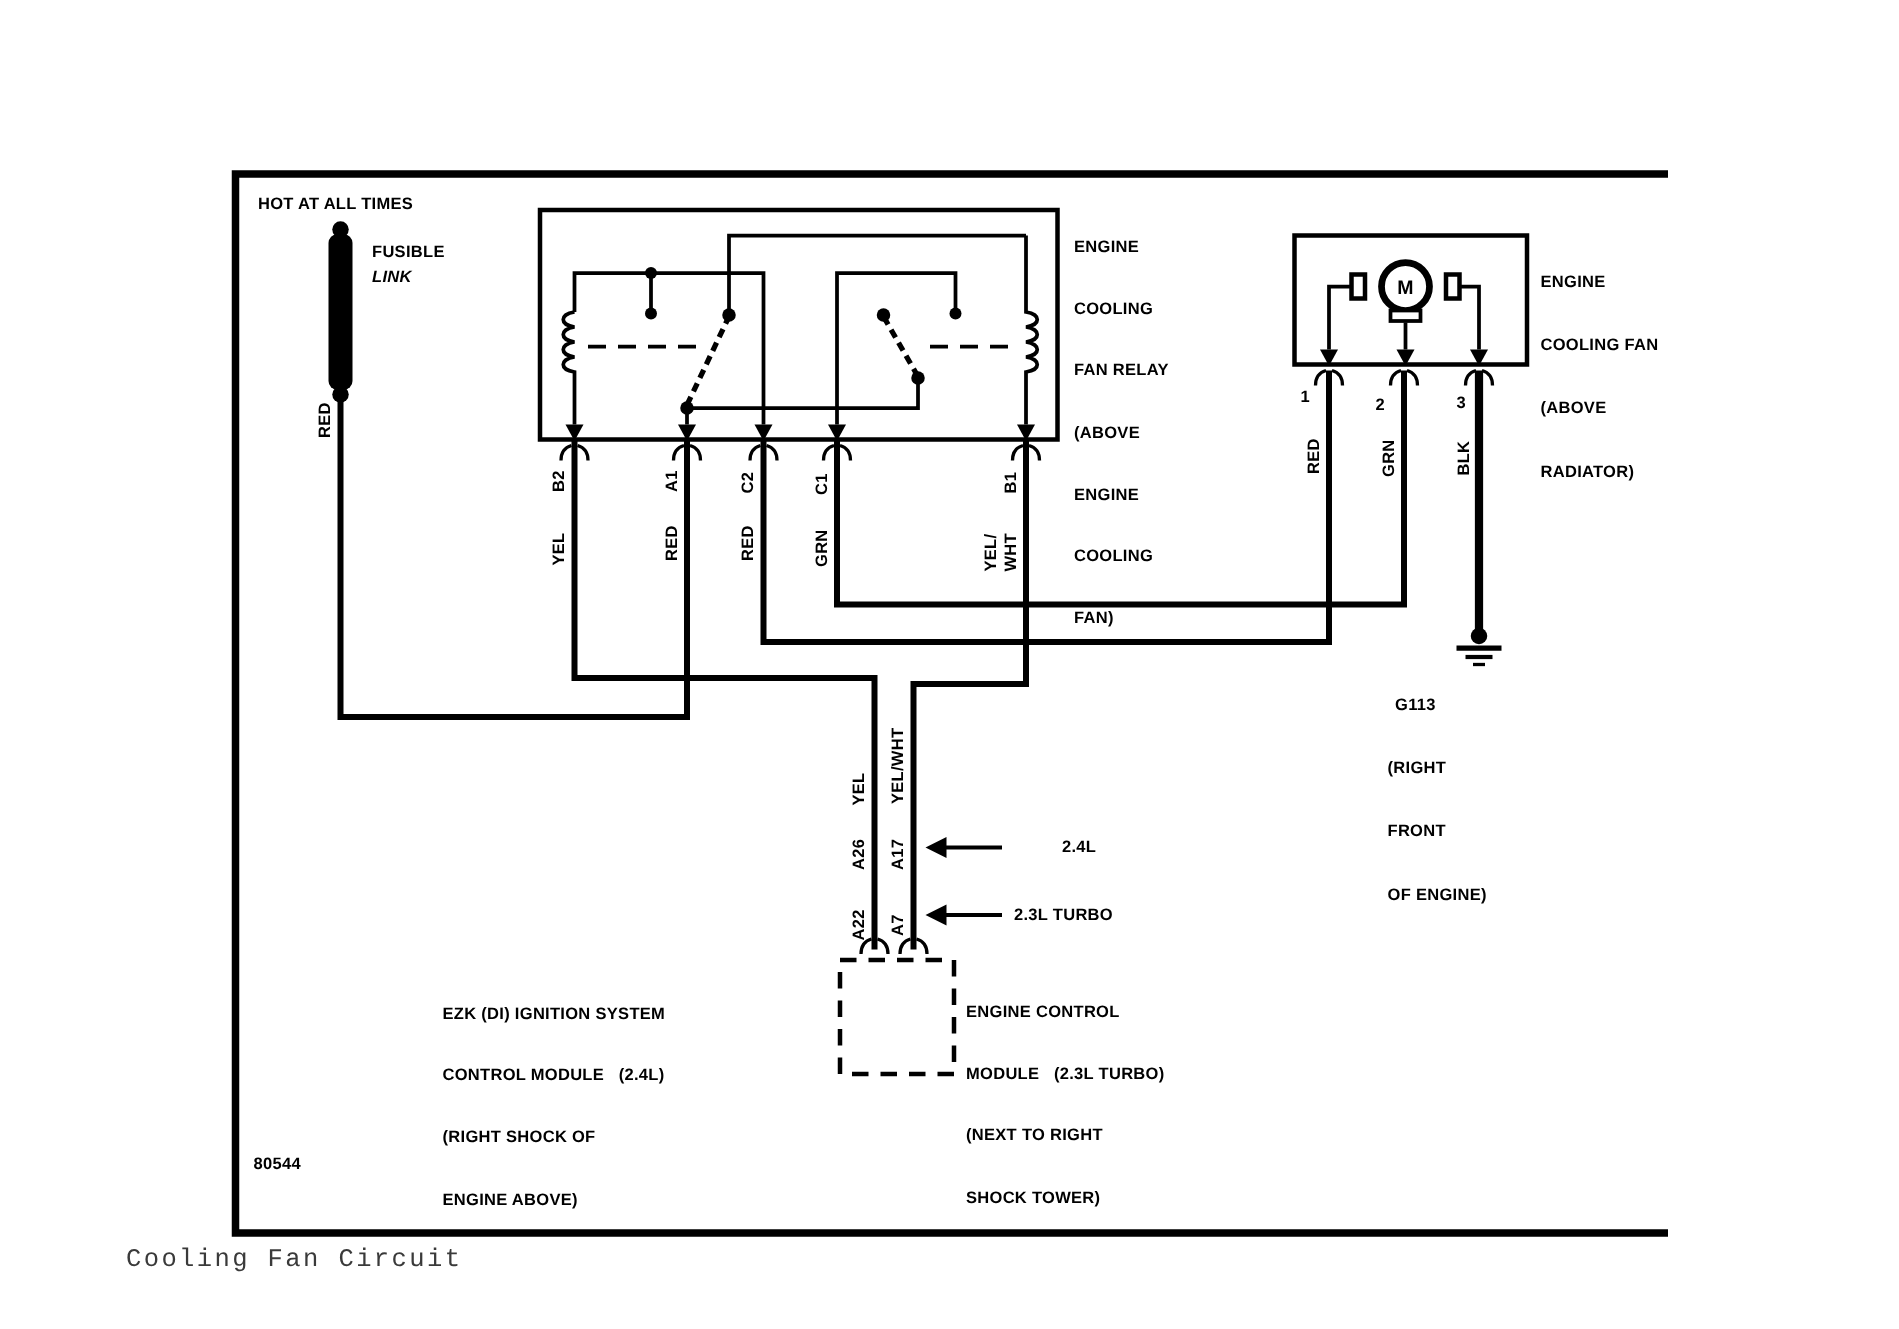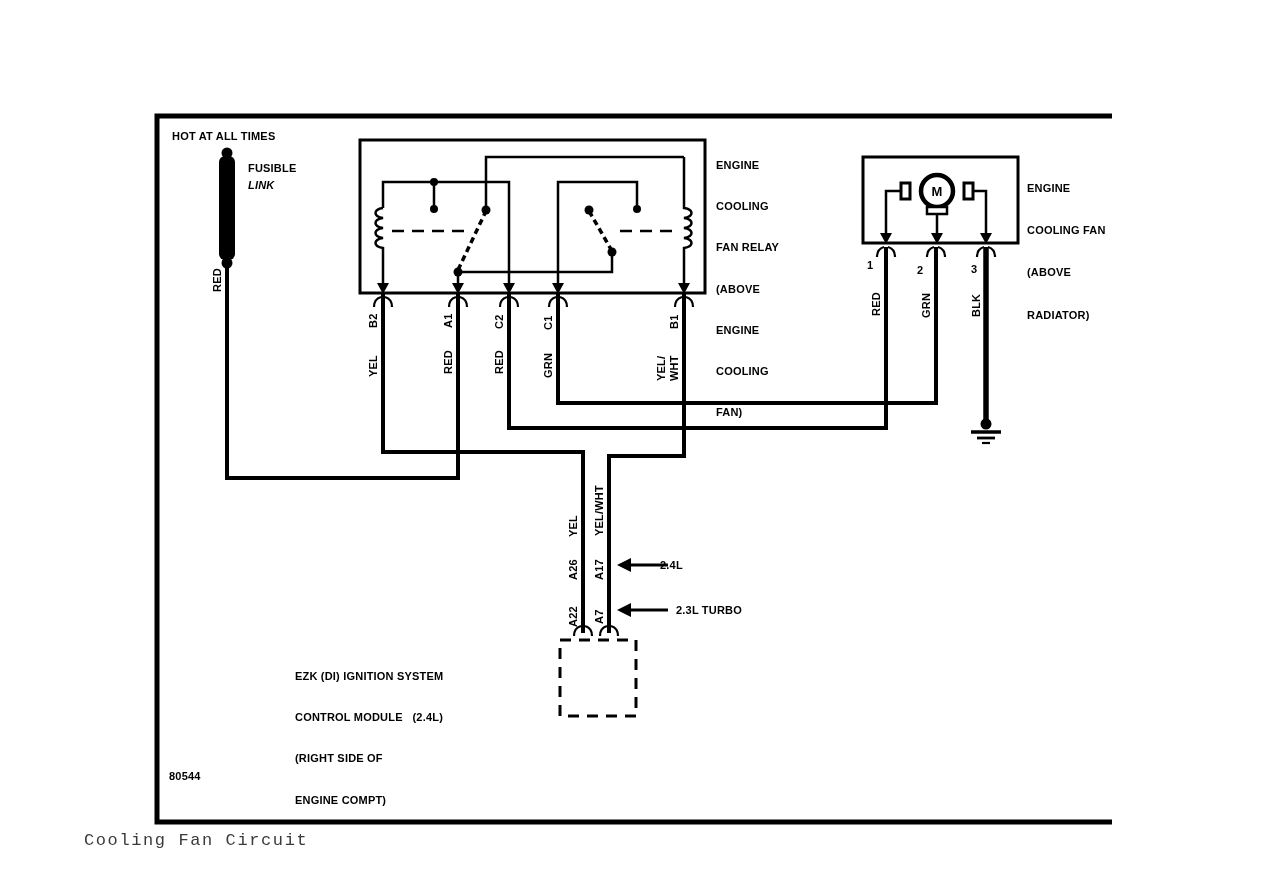--- a/index.html
+++ b/index.html
@@ -164,34 +164,46 @@
 <div class="motorM" style="left:928px;top:184px;">M</div>
 
 <div class="lbl" style="left:867px;top:259px;">1</div>
 <div class="lbl" style="left:917px;top:264px;">2</div>
 <div class="lbl" style="left:971px;top:263px;">3</div>
 
 <div class="lbl rot" style="left:870px;top:316px;">RED</div>
 <div class="lbl rot" style="left:920px;top:318px;">GRN</div>
 <div class="lbl rot" style="left:970px;top:317px;">BLK</div>
 
+<div class="tblock gblock" style="left:925px;top:437px;">
+  <div style="padding-left:5px;">G113</div>
+  <div>(RIGHT</div>
+  <div>FRONT</div>
+  <div>OF ENGINE)</div>
+</div>
 
 <div class="lbl rot" style="left:567px;top:537px;">YEL</div>
 <div class="lbl rot" style="left:593px;top:536px;">YEL/WHT</div>
 <div class="lbl rot" style="left:567px;top:580px;">A26</div>
 <div class="lbl rot" style="left:593px;top:580px;">A17</div>
 <div class="lbl rot" style="left:567px;top:627px;">A22</div>
 <div class="lbl rot" style="left:593px;top:624px;">A7</div>
 
-<div class="lbl" style="left:660px;top:559px;">2.4L</div>
+<div class="lbl" style="left:708px;top:559px;">2.4L</div>
 <div class="lbl" style="left:676px;top:604px;">2.3L TURBO</div>
 
 <div class="tblock rightalign" style="left:295px;top:644px;width:258px;">
   <div>EZK (DI) IGNITION SYSTEM</div>
   <div>CONTROL MODULE   (2.4L)</div>
-  <div>(RIGHT SIDE OF</div>
-  <div>ENGINE COMPT)</div>
+  <div>(RIGHT SHOCK OF</div>
+  <div>ENGINE ABOVE)</div>
+</div>
+<div class="tblock" style="left:644px;top:643px;">
+  <div>ENGINE CONTROL</div>
+  <div>MODULE   (2.3L TURBO)</div>
+  <div>(NEXT TO RIGHT</div>
+  <div>SHOCK TOWER)</div>
 </div>
 
 <div class="lbl" style="left:169px;top:770px;">80544</div>
 <div class="caption" style="left:84px;top:831px;text-align:center;">Cooling Fan Circuit</div>
 
 </div>
 
 </body></html>

